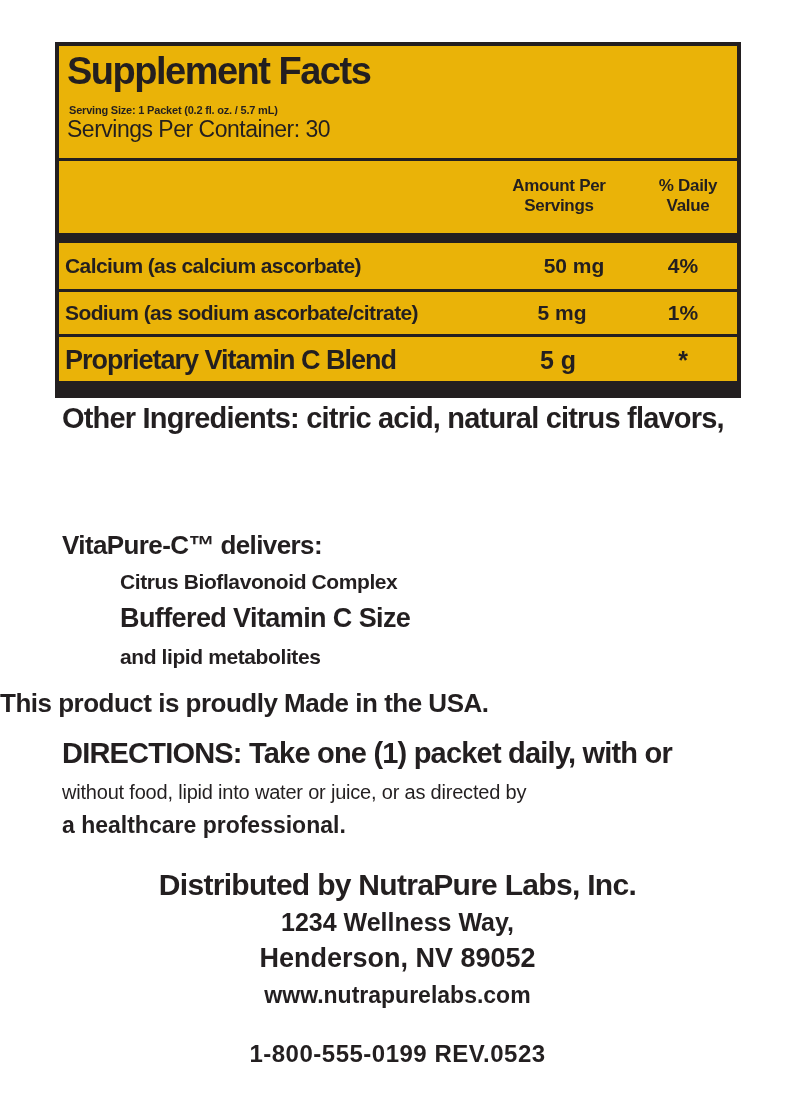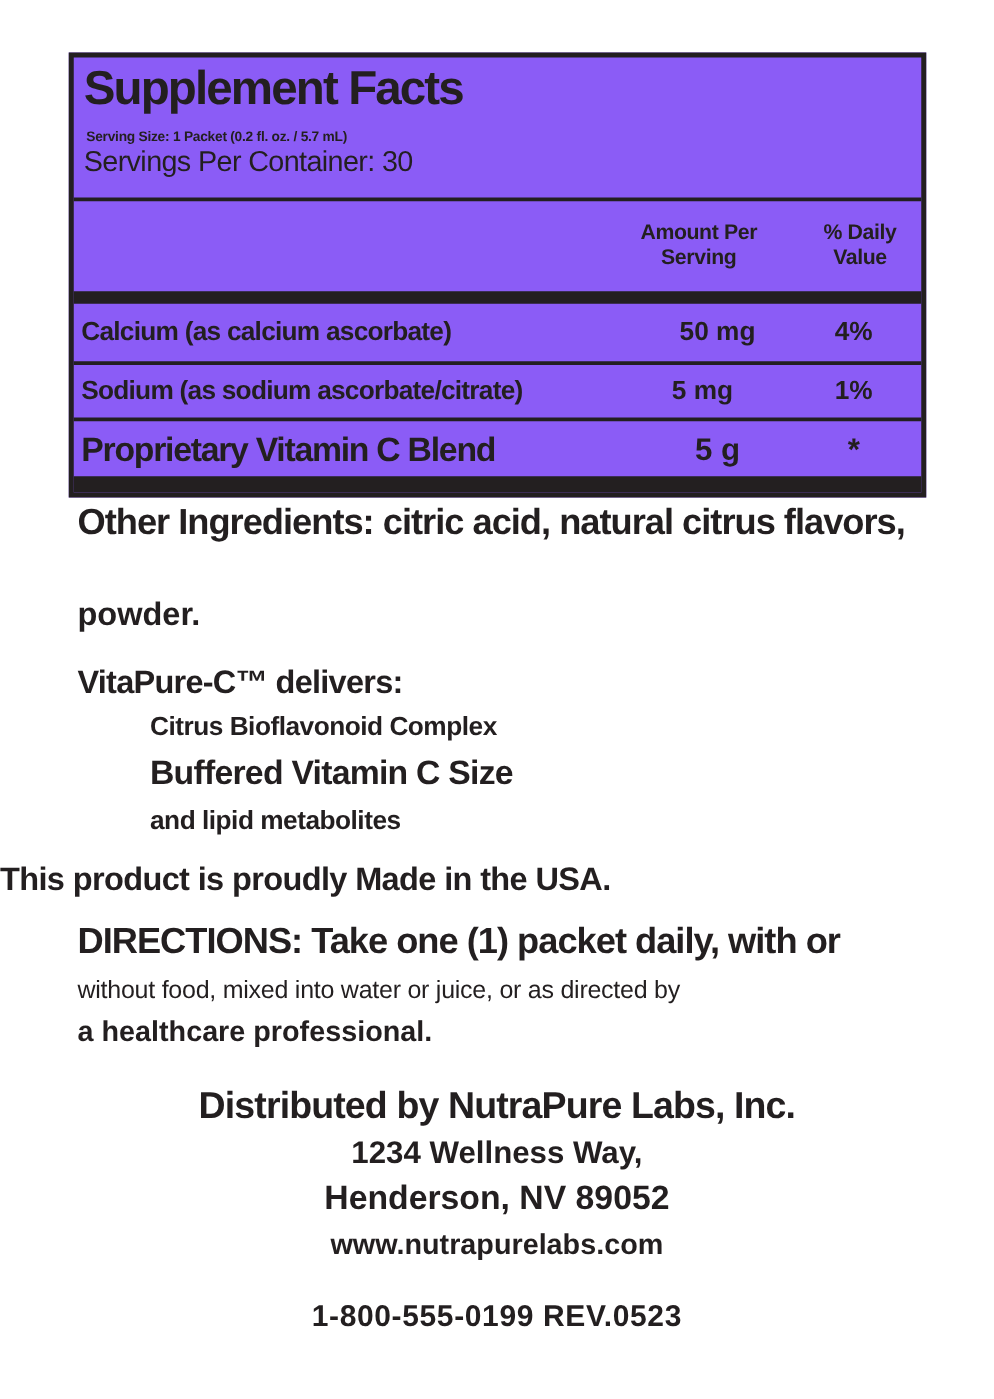--- a/index.html
+++ b/index.html
@@ -10,21 +10,21 @@
     background:#ffffff;
     color:#231f20;
     font-family:"Liberation Sans", sans-serif;
     overflow:hidden;
   }
   
   .panel {
     position:absolute; left:55px; top:42px;
     width:686px; height:356px;
     border:4px solid #231f20;
-    background:#8b5cf6;
+    background:#eab308;
   }
   .panel-title {
     position:absolute; left:8px; top:4px;
     font-size:38px; font-weight:bold; letter-spacing:-1.5px;
   }
   .serving-small {
     position:absolute; left:10px; top:58px;
     font-size:11px; font-weight:bold; letter-spacing:-0.2px;
   }
   .serving-bold {
@@ -42,21 +42,21 @@
   .bar-mid { position:absolute; left:0; right:0; top:187px; height:10px; background:#231f20; }
   .nrow {
     position:absolute; left:6px; right:4px;
     display:flex; align-items:center;
   }
   .nrow .n-name { flex:1; font-size:21px; font-weight:bold; letter-spacing:-0.6px; }
   .nrow .n-amt  { width:118px; text-align:center; font-size:21px; font-weight:bold; }
   .nrow .n-dv   { width:100px; text-align:center; font-size:21px; font-weight:bold; }
   .row1 { top:200px; height:40px;justify-content:center; }
   .row2 { top:248px; height:38px;gap:12px; }
-  .row3 { top:292px; height:44px; }
+  .row3 { top:292px; height:44px;gap:16px; }
   .row3 .n-name { font-size:27px; letter-spacing:-1px; }
   .row3 .n-amt, .row3 .n-dv { font-size:25px; }
   .sep1 { position:absolute; left:0; right:0; top:243px; height:3px; background:#231f20; }
   .sep2 { position:absolute; left:0; right:0; top:288px; height:3px; background:#231f20; }
   .bar-bottom { position:absolute; left:0; right:0; bottom:0; height:13px; background:#231f20; }
   
   .abs { position:absolute; }
   .other-line1 { left:62px; top:402px; width:684px; font-size:29px; font-weight:bold; letter-spacing:-0.8px; }
   .other-line2 { left:62px; top:447px; width:684px; font-size:20px; font-weight:normal; letter-spacing:-0.2px; }
   .other-line3 { left:62px; top:476px; width:684px; font-size:26px; font-weight:bold; }
@@ -78,21 +78,21 @@
 <body>
 
 <div class="page">
 
   <div class="panel">
     <div class="panel-title">Supplement Facts</div>
     <div class="serving-small">Serving Size: 1 Packet (0.2 fl. oz. / 5.7 mL)</div>
     <div class="serving-bold">Servings Per Container: 30</div>
     <div class="rule-thin"></div>
 
-    <div class="col-head col-amount">Amount Per Serving</div>
+    <div class="col-head col-amount">Amount Per Servings</div>
     <div class="col-head col-dv">% Daily Value</div>
     <div class="bar-mid"></div>
 
     <div class="nrow row1">
       <span class="n-name">Calcium (as calcium ascorbate)</span>
       <span class="n-amt">50 mg</span>
       <span class="n-dv">4%</span>
     </div>
     <div class="sep1"></div>
 
@@ -106,31 +106,30 @@
     <div class="nrow row3">
       <span class="n-name">Proprietary Vitamin C Blend</span>
       <span class="n-amt">5 g</span>
       <span class="n-dv">*</span>
     </div>
 
     <div class="bar-bottom"></div>
   </div>
 
   <div class="abs other-line1">Other Ingredients: citric acid, natural citrus flavors,</div>
-  <div class="abs other-line3">powder.</div>
 
   <div class="abs feat-heading">VitaPure-C™ delivers:</div>
   <div class="abs feat-item-1">Citrus Bioflavonoid Complex</div>
   <div class="abs feat-item-2">Buffered Vitamin C Size</div>
   <div class="abs feat-item-3">and lipid metabolites</div>
 
   <div class="abs made-line">This product is proudly Made in the USA.</div>
 
   <div class="abs dir-line1">DIRECTIONS: Take one (1) packet daily, with or</div>
-  <div class="abs dir-line2">without food, mixed into water or juice, or as directed by</div>
+  <div class="abs dir-line2">without food, lipid into water or juice, or as directed by</div>
   <div class="abs dir-line3">a healthcare professional.</div>
 
   <div class="abs addr-1">Distributed by NutraPure Labs, Inc.</div>
   <div class="abs addr-2">1234 Wellness Way,</div>
   <div class="abs addr-3">Henderson, NV 89052</div>
   <div class="abs addr-4">www.nutrapurelabs.com</div>
 
   <div class="abs footer-code">1-800-555-0199  REV.0523</div>
 
 </div>

